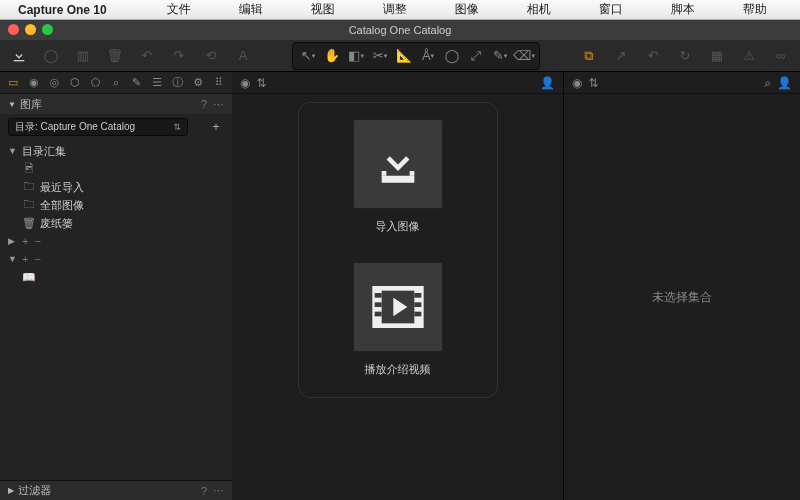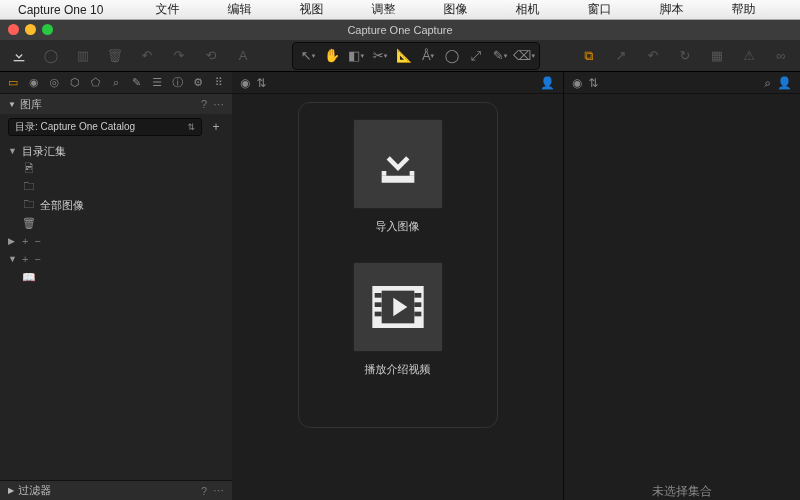--- a/index.html
+++ b/index.html
@@ -1,61 +1,61 @@
 <!DOCTYPE html>
 <html><head>
 <meta charset="utf-8">
 <style>
   * { margin:0; padding:0; box-sizing:border-box; font-family:"Helvetica Neue",Arial,sans-serif; }
   body { width:800px; height:500px; background:#1a1a1a; overflow:hidden; color:#ccc; }
   .mac-menubar { height:20px; background:linear-gradient(#fafafa,#e8e8e8); display:flex; align-items:center; padding:0 8px; font-size:12px; color:#222; border-bottom:1px solid #aaa; }
   .apple { font-size:13px; margin-right:10px; }
-  .menu-app { font-weight:normal; margin-right:16px; }
+  .menu-app { font-weight:bold; margin-right:24px; }
   .menu-item { margin-right:12px;margin-left:36px; }
   .titlebar { height:20px; background:#3c3c3c; display:flex; align-items:center; justify-content:center; position:relative; font-size:11px; color:#ccc; }
   .traffic { position:absolute; left:8px; top:4px; display:flex; gap:6px; }
   .dot { width:11px; height:11px; border-radius:50%; }
   .toolbar { height:32px; background:#2a2a2a; display:flex; align-items:center; padding:0 8px; border-bottom:1px solid #000; }
   .tb-group { display:flex; align-items:center; gap:10px; }
   .tb-spacer { flex:1; }
   .tb-center { display:flex; align-items:center; background:#1e1e1e; border:1px solid #0a0a0a; border-radius:4px; padding:3px 4px; gap:2px; }
   .tb-btn { width:22px; height:20px; display:flex; align-items:center; justify-content:center; color:#888; font-size:13px; border-radius:2px; }
   .tb-btn.dim { color:#555; }
   .tb-btn.accent { color:#d98a00; }
   .main { display:flex; height:428px; background:#1e1e1e; }
   .col1 { width:232px; background:#232323; display:flex; flex-direction:column; }
   .tool-tabs { height:22px; display:flex; align-items:center; gap:6px; padding:0 6px; border-bottom:1px solid #111; }
   .tool-tab { width:15px; height:15px; display:flex; align-items:center; justify-content:center; font-size:11px; color:#888; }
   .tool-tab.active { color:#d98a00; }
   .panel-header { height:20px; display:flex; align-items:center; justify-content:space-between; padding:0 8px; font-size:11px; color:#bbb; background:#2c2c2c; }
   .panel-header .hdr-left { display:flex; align-items:center; gap:4px; }
   .panel-header .hdr-right { display:flex; align-items:center; gap:6px; color:#777; }
-  .catalog-row { display:flex; align-items:center; padding:4px 8px; gap:6px; }
+  .catalog-row { display:flex; align-items:center; padding:4px 8px; gap:20px; }
   .catalog-select { flex:1; height:18px; background:#181818; border:1px solid #0a0a0a; border-radius:3px; font-size:10px; color:#ccc; display:flex; align-items:center; justify-content:space-between; padding:0 6px; }
   .plus-btn { width:16px; height:16px; display:flex; align-items:center; justify-content:center; color:#aaa; font-size:12px; }
   .tree { padding:2px 0; font-size:11px; color:#ccc; }
   .tree-row { display:flex; align-items:center; height:18px; padding:0 8px; gap:4px; }
   .tree-row .chev { width:10px; color:#999; font-size:9px; }
   .tree-row .ticon { width:14px; text-align:center; color:#999; font-size:11px; }
   .tree-row .lbl { flex:1; }
   .tree-row .tail { color:#777; display:flex; gap:6px; }
   .tree-child { padding-left:22px; }
   .tree-row.section { font-weight:500; }
   .filters { border-top:1px solid #111; }
   .col2 { flex:1; display:flex; }
   .viewer { width:332px; background:#1e1e1e; display:flex; flex-direction:column; border-right:1px solid #0a0a0a; }
   .viewer-bar, .browser-bar { height:22px; display:flex; align-items:center; justify-content:space-between; padding:0 8px; color:#888; font-size:12px; border-bottom:1px solid #111; }
   .viewer-body { flex:1; display:flex; align-items:flex-start; justify-content:center; padding-top:8px; }
-  .welcome-panel { width:200px; border:1px solid #333; border-radius:12px; padding:16px 10px 34px; display:flex; flex-direction:column; align-items:center; gap:10px; }
+  .welcome-panel { width:200px; border:1px solid #333; border-radius:12px; padding:16px 10px 4px; display:flex; flex-direction:column; align-items:center; gap:10px; }
   .big-tile { width:90px; height:90px; background:#3a3a3a; border:1px solid #222; display:flex; align-items:center; justify-content:center; border-radius:2px; }
   .big-tile svg { width:56px; height:56px; fill:#eee; }
   .tile-label { font-size:11px; color:#ccc; margin-bottom:18px; }
   .tile-label:last-child { margin-bottom:16px; }
   .browser { flex:1; background:#1e1e1e; display:flex; flex-direction:column; }
-  .browser-body { flex:1; display:flex; align-items:flex-end; justify-content:center; font-size:12px; color:#888; }
+  .browser-body { flex:1; display:flex; align-items:center; justify-content:center; font-size:12px; color:#888; }
   .bb-left,.bb-right{display:flex;gap:6px;align-items:center;}
 </style>
 </head>
 <body>
 
 <div class="mac-menubar">
   <span class="apple"></span>
   <span class="menu-app">Capture One 10</span>
   <span class="menu-item">文件</span>
   <span class="menu-item">编辑</span>
@@ -67,21 +67,21 @@
   <span class="menu-item">脚本</span>
   <span class="menu-item">帮助</span>
 </div>
 
 <div class="titlebar">
   <div class="traffic">
     <div class="dot" style="background:#ff5f57"></div>
     <div class="dot" style="background:#febc2e"></div>
     <div class="dot" style="background:#28c840"></div>
   </div>
-  <span>Capture One Capture</span>
+  <span>Catalog One Catalog</span>
 </div>
 
 <div class="toolbar">
   <div class="tb-group">
     <span class="tb-btn">
         <svg width="16" height="16" viewBox="0 0 24 24" fill="#ccc">
           <path d="M12 3v10l-4-4-1.4 1.4L12 16l5.4-5.6L16 9l-4 4V3z"></path>
           <path d="M4 18h16v2H4z"></path>
         </svg>
       </span>
@@ -157,27 +157,29 @@
     <div class="tree">
       <div class="tree-row section">
         <span class="chev">▼</span>
         <span class="lbl">目录汇集</span>
       </div>
       <div class="tree-row tree-child">
         <span class="ticon">🖻</span>
       </div>
       <div class="tree-row tree-child">
         <span class="ticon">🗀</span>
+        <span class="lbl">最近导入</span>
       </div>
       <div class="tree-row tree-child">
         <span class="ticon">🗀</span>
         <span class="lbl">全部图像</span>
       </div>
       <div class="tree-row tree-child">
         <span class="ticon">🗑</span>
+        <span class="lbl">废纸篓</span>
       </div>
 
       <div class="tree-row section">
         <span class="chev">▶</span>
         <span class="tail">
             <span>+</span>
             <span>−</span>
           </span>
       </div>
 

